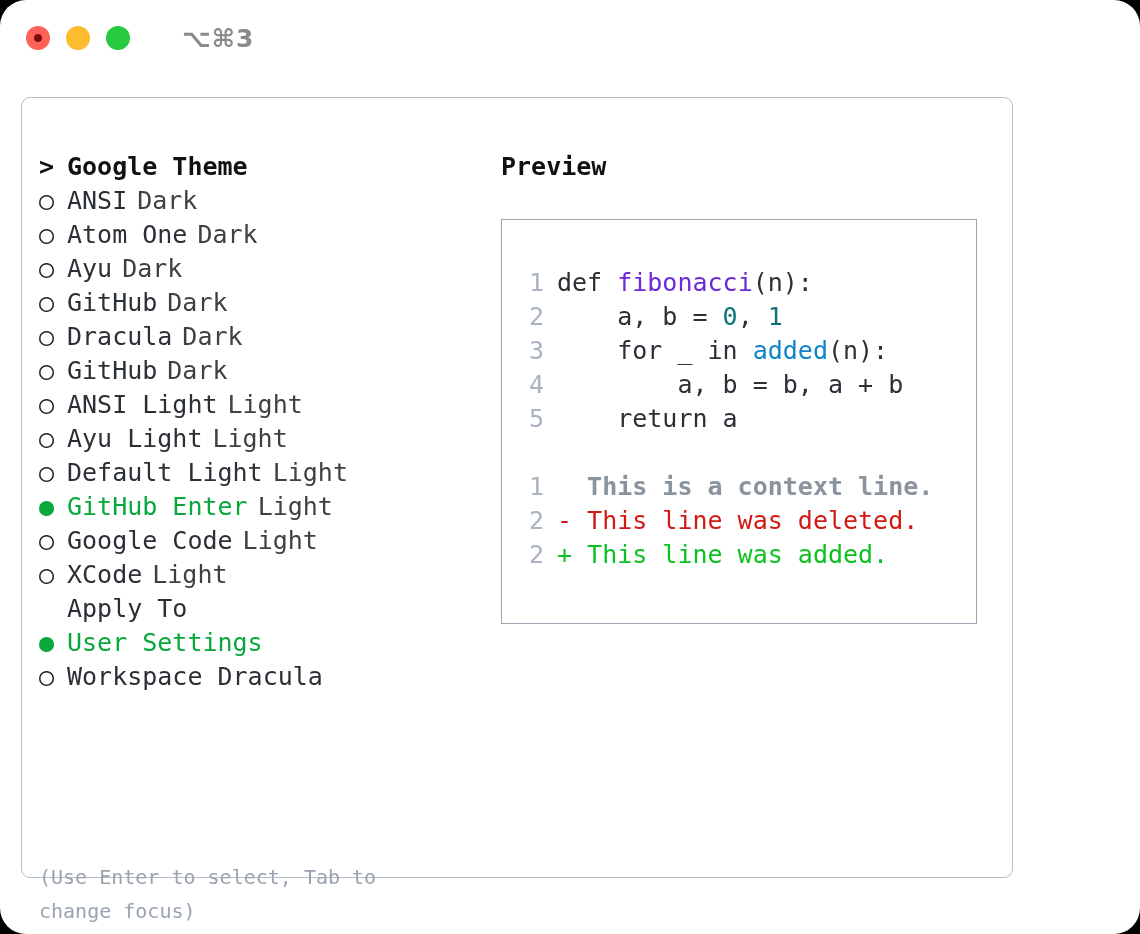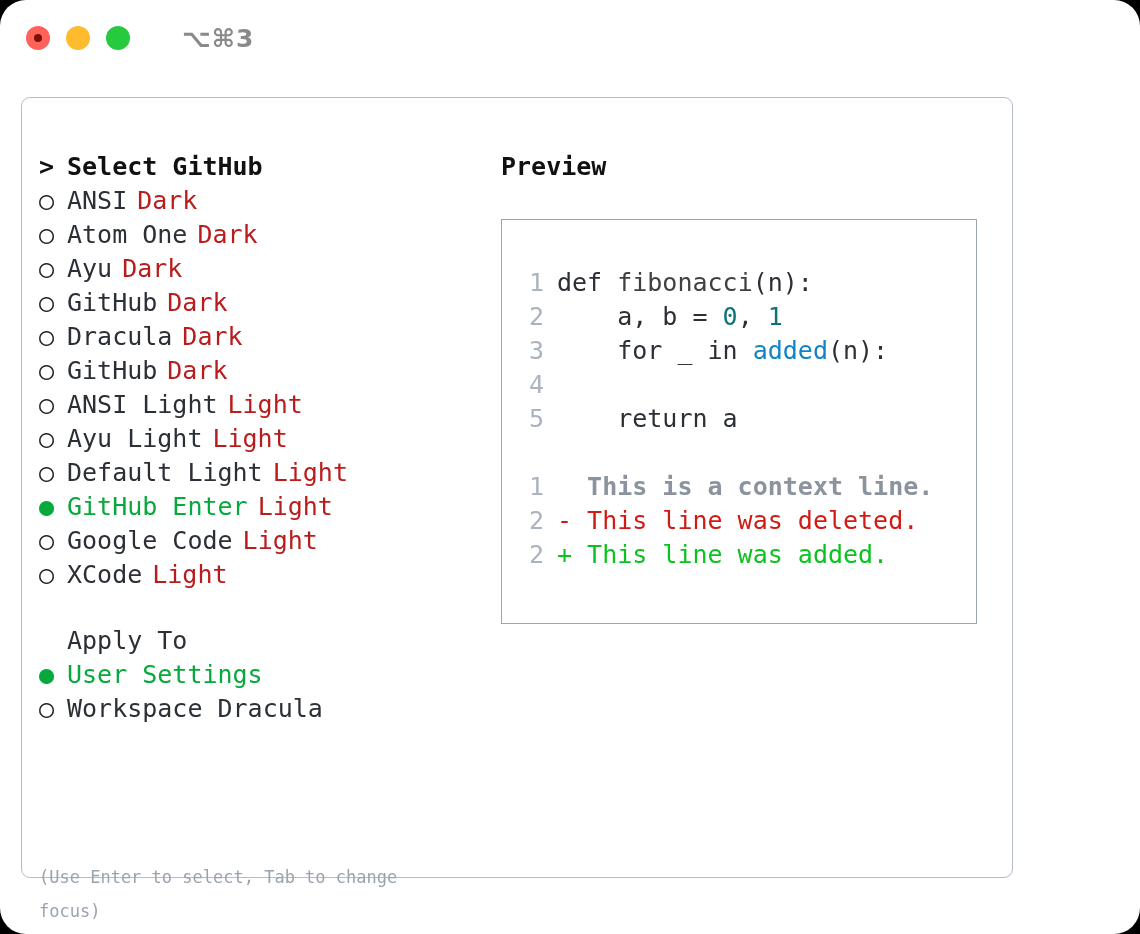--- a/index.html
+++ b/index.html
@@ -112,38 +112,38 @@
   .row.header .title {
     font-weight: 700;
     color: #111;
   }
   .row.header .marker {
     font-weight: 700;
     color: #111;
   }
   .name { color: #2b2f36; }
   .badge {
-    color: #b91c1c;
+    color: #404040;
     margin-left: 10px;
   }
   .row.selected .marker { color: #07a83c; }
   .row.selected .name   { color: #07a83c; }
 
   
   .row.section .marker { color: transparent; }
   .row.section .name { color: #2b2f36; }
 
-  #apply-section { margin-top: 32px; }
+  #apply-section { }
 
   #hint {
     position: absolute;
     left: 17px;
     top: 762px;
     width: 410px;
-    font-size: 17px;
+    font-size: 20px;
     line-height: 34px;
     color: #9aa3b0;
   }
 
   
   #preview-column {
     position: absolute;
     left: 479px;
     top: 52px;
     width: 490px;
@@ -179,21 +179,21 @@
     display: inline-block;
     width: 30px;
     flex: 0 0 30px;
     text-align: right;
     color: #aab4c0;
     margin-right: 13px;
   }
   .code-text { color: #2b2f36; }
   .blank-line { height: 34px; }
 
-  .tok-fn  { color: #404040; }
+  .tok-fn  { color: #6d28d9; }
   .tok-num { color: #0d7377; }
   .tok-call{ color: #1184c7; }
   .tok-plain { color: #2b2f36; }
 
   .diff-ctx { color: #8b949e; font-weight: bold; }
   .diff-del { color: #d11a14; }
   .diff-add { color: #0cc220; }
 </style>
 </head>
 <body>
@@ -209,21 +209,21 @@
     <div id="shortcut-label">⌥⌘3</div>
   </div>
 
   <div id="panel">
     <div id="panel-inner">
 
       <div id="theme-column">
 
         <div class="row header">
           <span class="marker">&gt;</span>
-          <span class="title">Select GitHub</span>
+          <span class="title">Google Theme</span>
         </div>
 
         <div id="theme-items">
             <div class="row">
               <span class="marker">○</span>
               <span class="name">ANSI</span>
               <span class="badge">Dark</span>
             </div>
             <div class="row">
               <span class="marker">○</span>
@@ -303,21 +303,21 @@
       <div id="hint">(Use Enter to select, Tab to change focus)</div>
 
       <div id="preview-column">
         <div id="preview-title">Preview</div>
         <div id="preview-box">
           <div id="code">
             <div id="code-lines">
                 <div class="code-line"><span class="lineno">1</span><span class="code-text"><span class="tok-plain">def </span><span class="tok-fn">fibonacci</span><span class="tok-plain">(n):</span></span></div>
                 <div class="code-line"><span class="lineno">2</span><span class="code-text"><span class="tok-plain">    a, b = </span><span class="tok-num">0</span><span class="tok-plain">, </span><span class="tok-num">1</span></span></div>
                 <div class="code-line"><span class="lineno">3</span><span class="code-text"><span class="tok-plain">    for _ in </span><span class="tok-call">added</span><span class="tok-plain">(n):</span></span></div>
-                <div class="code-line"><span class="lineno">4</span></div>
+                <div class="code-line"><span class="lineno">4</span><span class="code-text"><span class="tok-plain">        a, b = b, a + b</span></span></div>
                 <div class="code-line"><span class="lineno">5</span><span class="code-text"><span class="tok-plain">    return a</span></span></div>
               </div>
             <div class="blank-line"></div>
             <div id="diff-lines">
                 <div class="code-line"><span class="lineno">1</span><span class="diff-ctx">  </span><span class="diff-ctx">This is a context line.</span></div>
                 <div class="code-line"><span class="lineno">2</span><span class="diff-del">- </span><span class="diff-del">This line was deleted.</span></div>
                 <div class="code-line"><span class="lineno">2</span><span class="diff-add">+ </span><span class="diff-add">This line was added.</span></div>
               </div>
           </div>
         </div>

